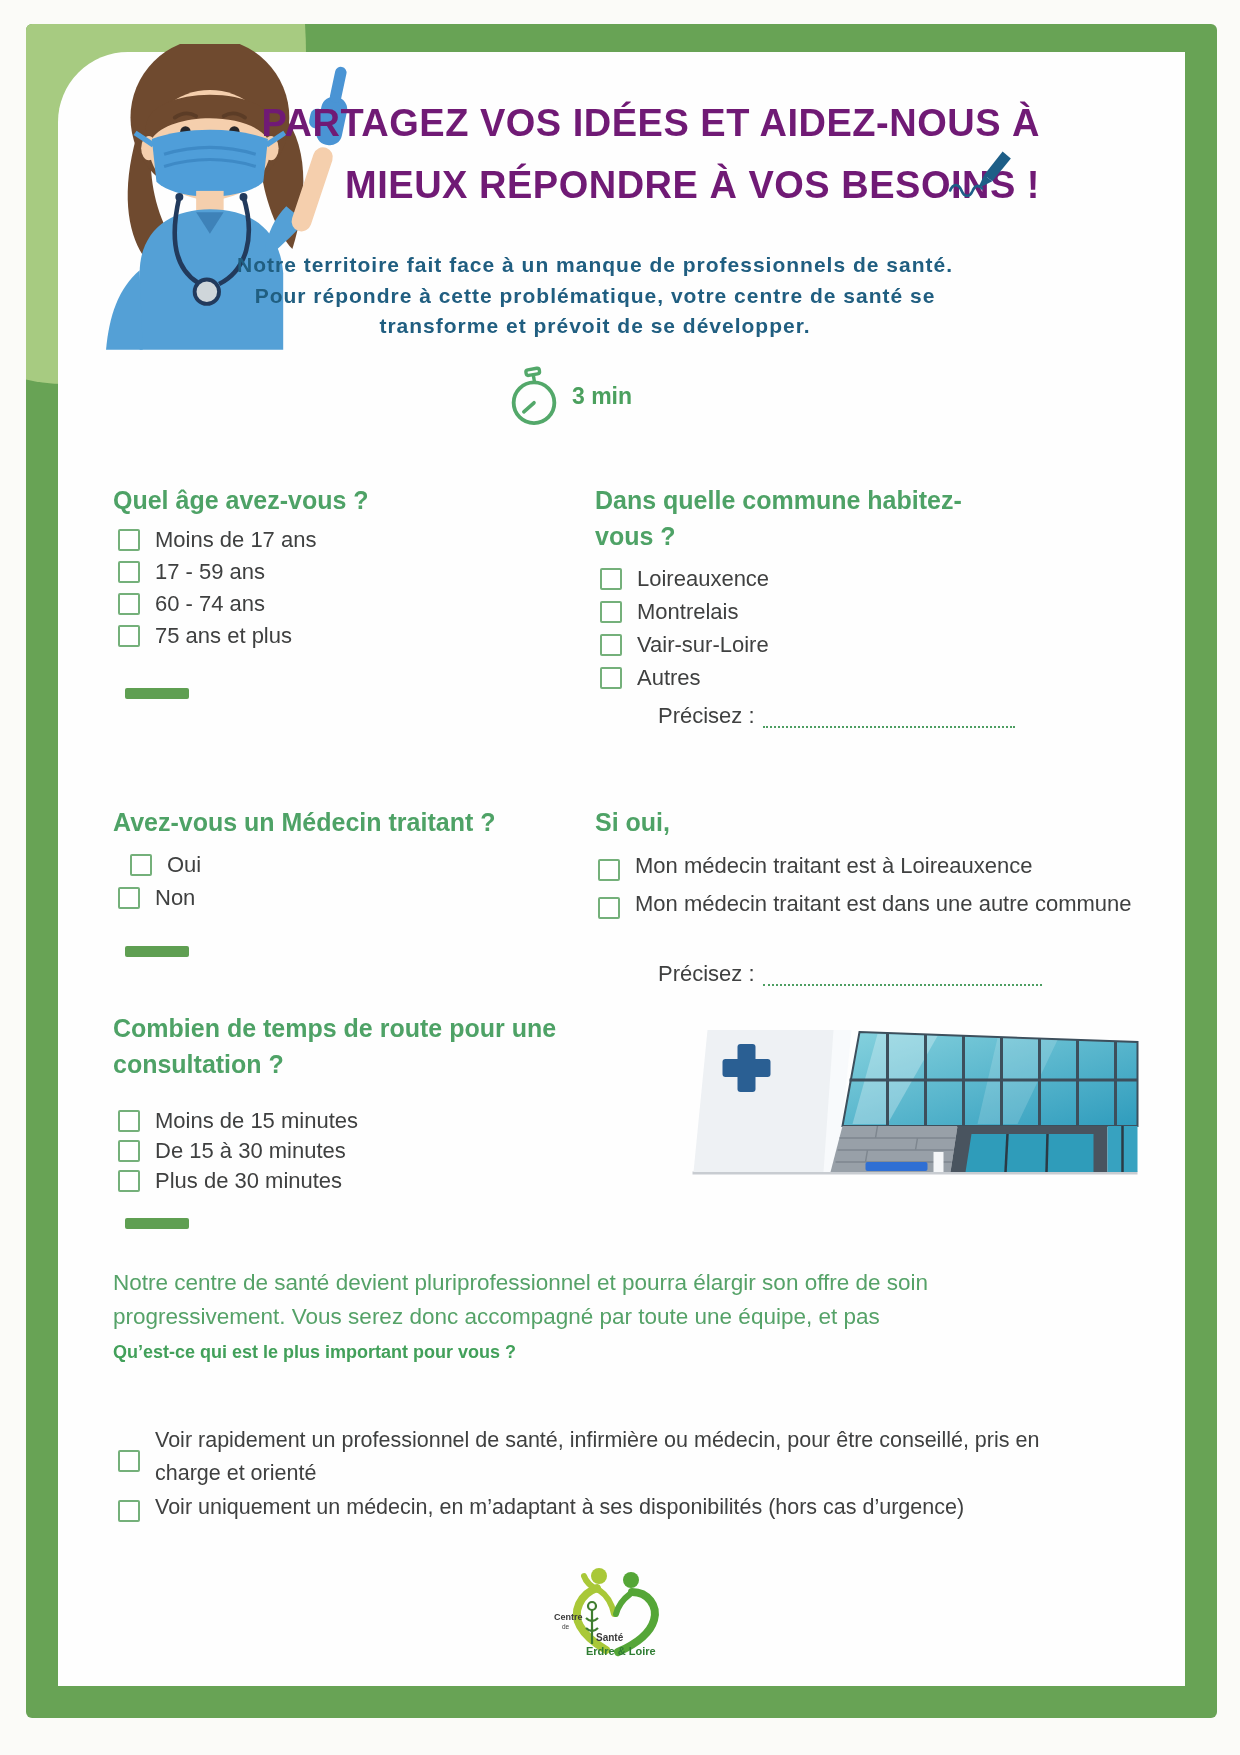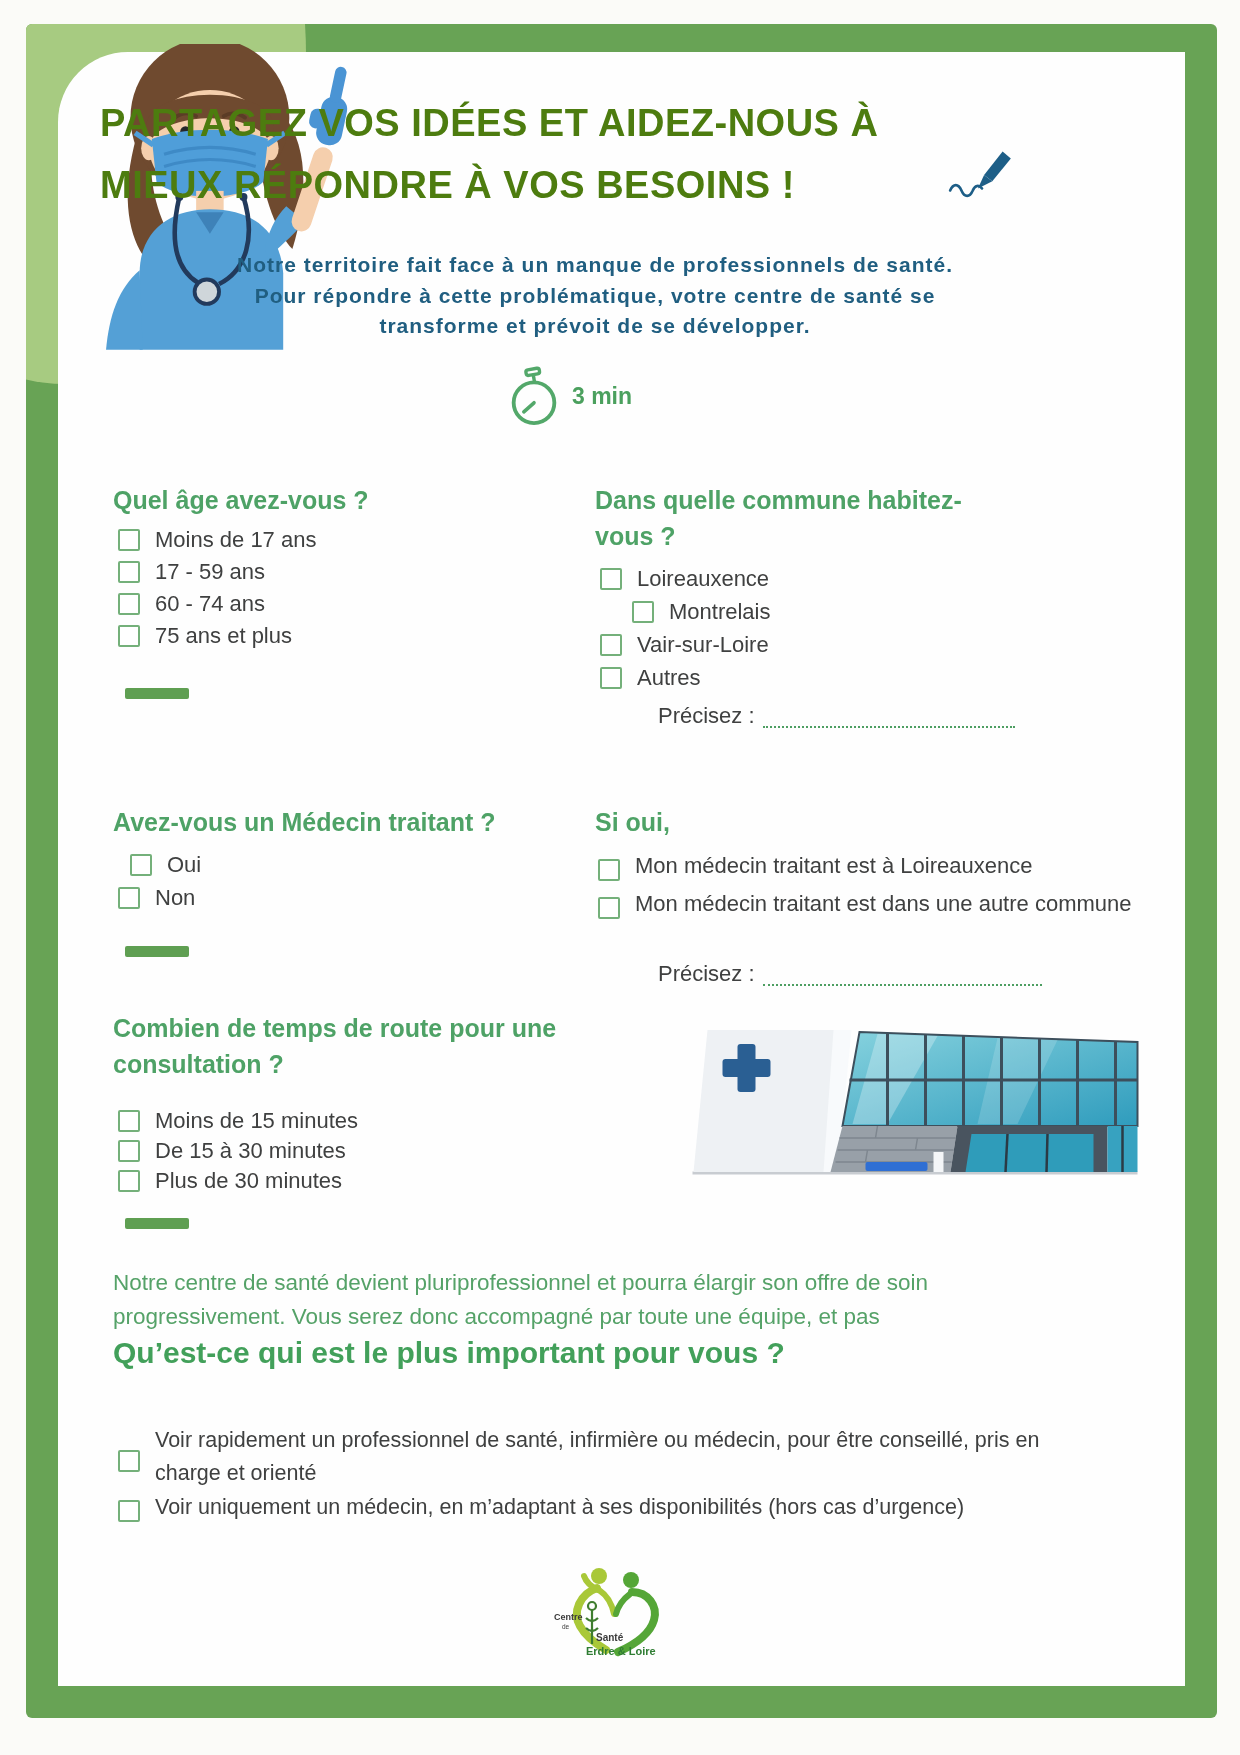--- a/index.html
+++ b/index.html
@@ -6,43 +6,43 @@
   .page{position:relative;width:1240px;height:1755px;background:#fbfbf8;
         font-family:"Liberation Sans",sans-serif;overflow:hidden;margin:0 auto;}
   
   .frame-band{position:absolute;left:26px;top:24px;width:1191px;height:1694px;
               background:#68a355;border-radius:6px;overflow:hidden;}
   .corner-light{position:absolute;left:-200px;top:-300px;width:480px;height:660px;
                 border-radius:50%;background:#a7cb81;}
   .panel{position:absolute;left:32px;top:28px;right:32px;bottom:32px;
          background:#fefefe;border-radius:70px 0 0 0;}
   
-  .title{position:absolute;left:100px;top:92px;width:940px;text-align:left;
-         font-size:38px;font-weight:800;line-height:62px;letter-spacing:.5px;color:#4d7c0f;}
+  .title{position:absolute;left:100px;top:92px;width:940px;text-align:right;
+         font-size:38px;font-weight:800;line-height:62px;letter-spacing:.5px;color:#701a75;}
   .pen{position:absolute;left:945px;top:146px;}
   .intro{position:absolute;left:120px;top:250px;width:950px;text-align:center;
          font-size:21px;font-weight:700;line-height:30.5px;letter-spacing:1px;color:#205e80;}
   .timer{position:absolute;left:380px;top:360px;width:380px;height:72px;
          display:flex;align-items:center;justify-content:center;gap:12px;}
   .timer-label{font-size:23px;font-weight:700;color:#4ba05e;}
   
   .q-head{position:absolute;font-size:25px;font-weight:700;color:#4ea266;line-height:36px;}
   .list{position:absolute;display:flex;flex-direction:column;}
   .opt-row{display:flex;align-items:center;gap:15px;}
   .opt-row.top{align-items:center;}
   .cb{flex:0 0 auto;width:18px;height:18px;border:2px solid #74b07a;border-radius:2px;background:#fff;}
   .opt-row.top .cb{margin-top:8px;}
   .opt-label{font-size:22px;color:#3f4040;}
   .dash{position:absolute;width:64px;height:11px;background:#5f9f52;border-radius:2px;}
   .precisez{position:absolute;display:flex;align-items:flex-end;}
   .precisez-label{font-size:22px;color:#3f4040;line-height:24px;margin-left:28px;}
   .dotline{flex:1 1 auto;margin-left:8px;height:20px;border-bottom:2px dotted #4d9e62;}
   .para{position:absolute;left:113px;top:1266px;width:985px;}
   .para p{margin:0;font-size:22.5px;color:#55a268;line-height:33.5px;}
-  .para .q-bold{margin-top:3px;font-size:30px;font-weight:700;color:#42a05a;}
+  .para .q-bold{margin-top:3px;font-size:18px;font-weight:700;color:#42a05a;}
   .final .opt-label{font-size:21.5px;line-height:32.5px;}
   svg{display:block;}
 </style>
 </head>
 <body>
 
 <div class="page">
 
   <div class="frame-band">
     <div class="corner-light"></div>
@@ -141,21 +141,21 @@
 
   <div class="q-head" style="left:595px;top:482px;width:540px;">
     <div>Dans quelle commune habitez-</div>
     <div>vous ?</div>
   </div>
   <div class="list" style="left:600px;top:562px;">
     <div class="opt-row" style="height:33px;">
       <span class="cb"></span>
       <span class="opt-label">Loireauxence</span>
     </div>
-    <div class="opt-row" style="height:33px;margin-left:32px;">
+    <div class="opt-row" style="height:33px;">
       <span class="cb"></span>
       <span class="opt-label">Montrelais</span>
     </div>
     <div class="opt-row" style="height:33px;">
       <span class="cb"></span>
       <span class="opt-label">Vair-sur-Loire</span>
     </div>
     <div class="opt-row" style="height:33px;">
       <span class="cb"></span>
       <span class="opt-label">Autres</span>

